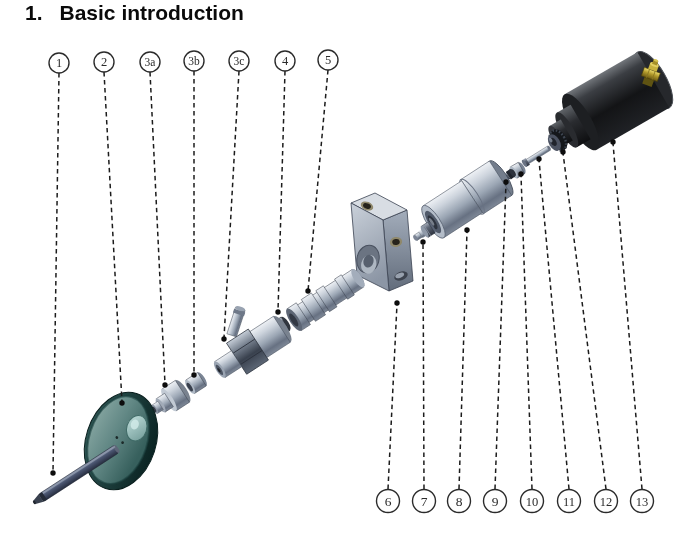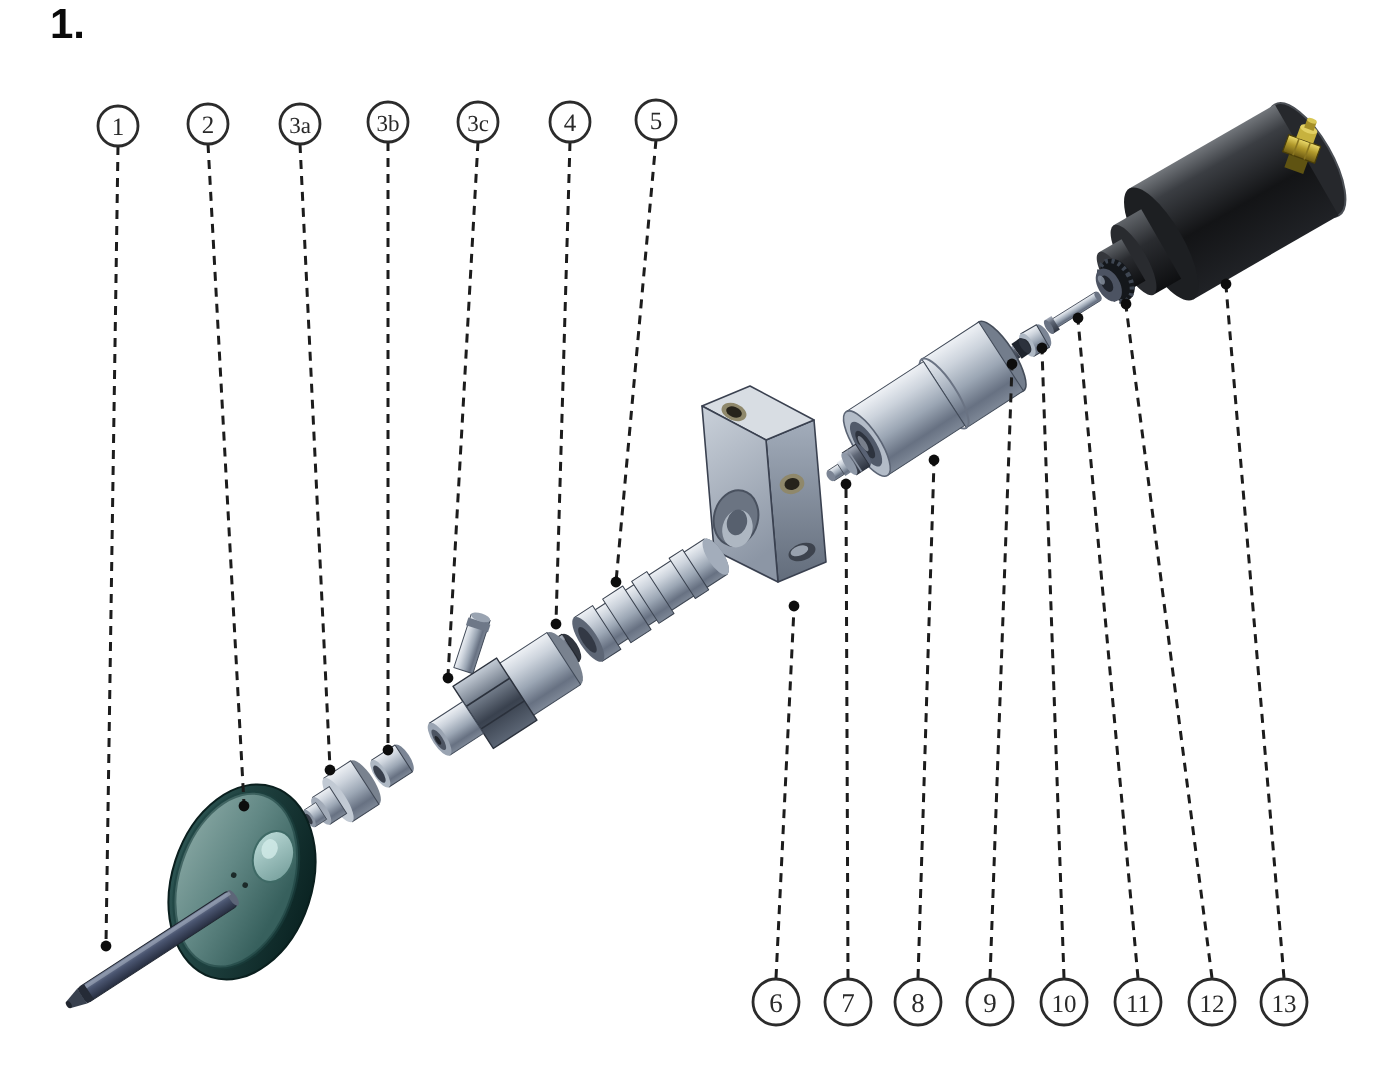--- a/index.html
+++ b/index.html
@@ -16,20 +16,21 @@
     font-family:"Liberation Serif", serif;
     fill:#2a2a2a;
   }
   .diagram{position:absolute;left:0;top:0;}
 </style>
 </head>
 <body>
 
 <div class="heading">
   <span class="num">1.</span>
+  <span>Basic introduction</span>
 </div>
 
 <svg class="diagram" width="691" height="537" viewBox="0 0 691 537" xmlns="http://www.w3.org/2000/svg">
   <defs>
     <linearGradient id="gMetal" x1="0" y1="0" x2="0" y2="1">
       <stop offset="0" stop-color="#eef1f5"></stop>
         <stop offset="0.25" stop-color="#ccd3dc"></stop>
       <stop offset="0.55" stop-color="#9ba6b4"></stop>
         <stop offset="0.82" stop-color="#677182"></stop>
       <stop offset="1" stop-color="#7e8897"></stop>

